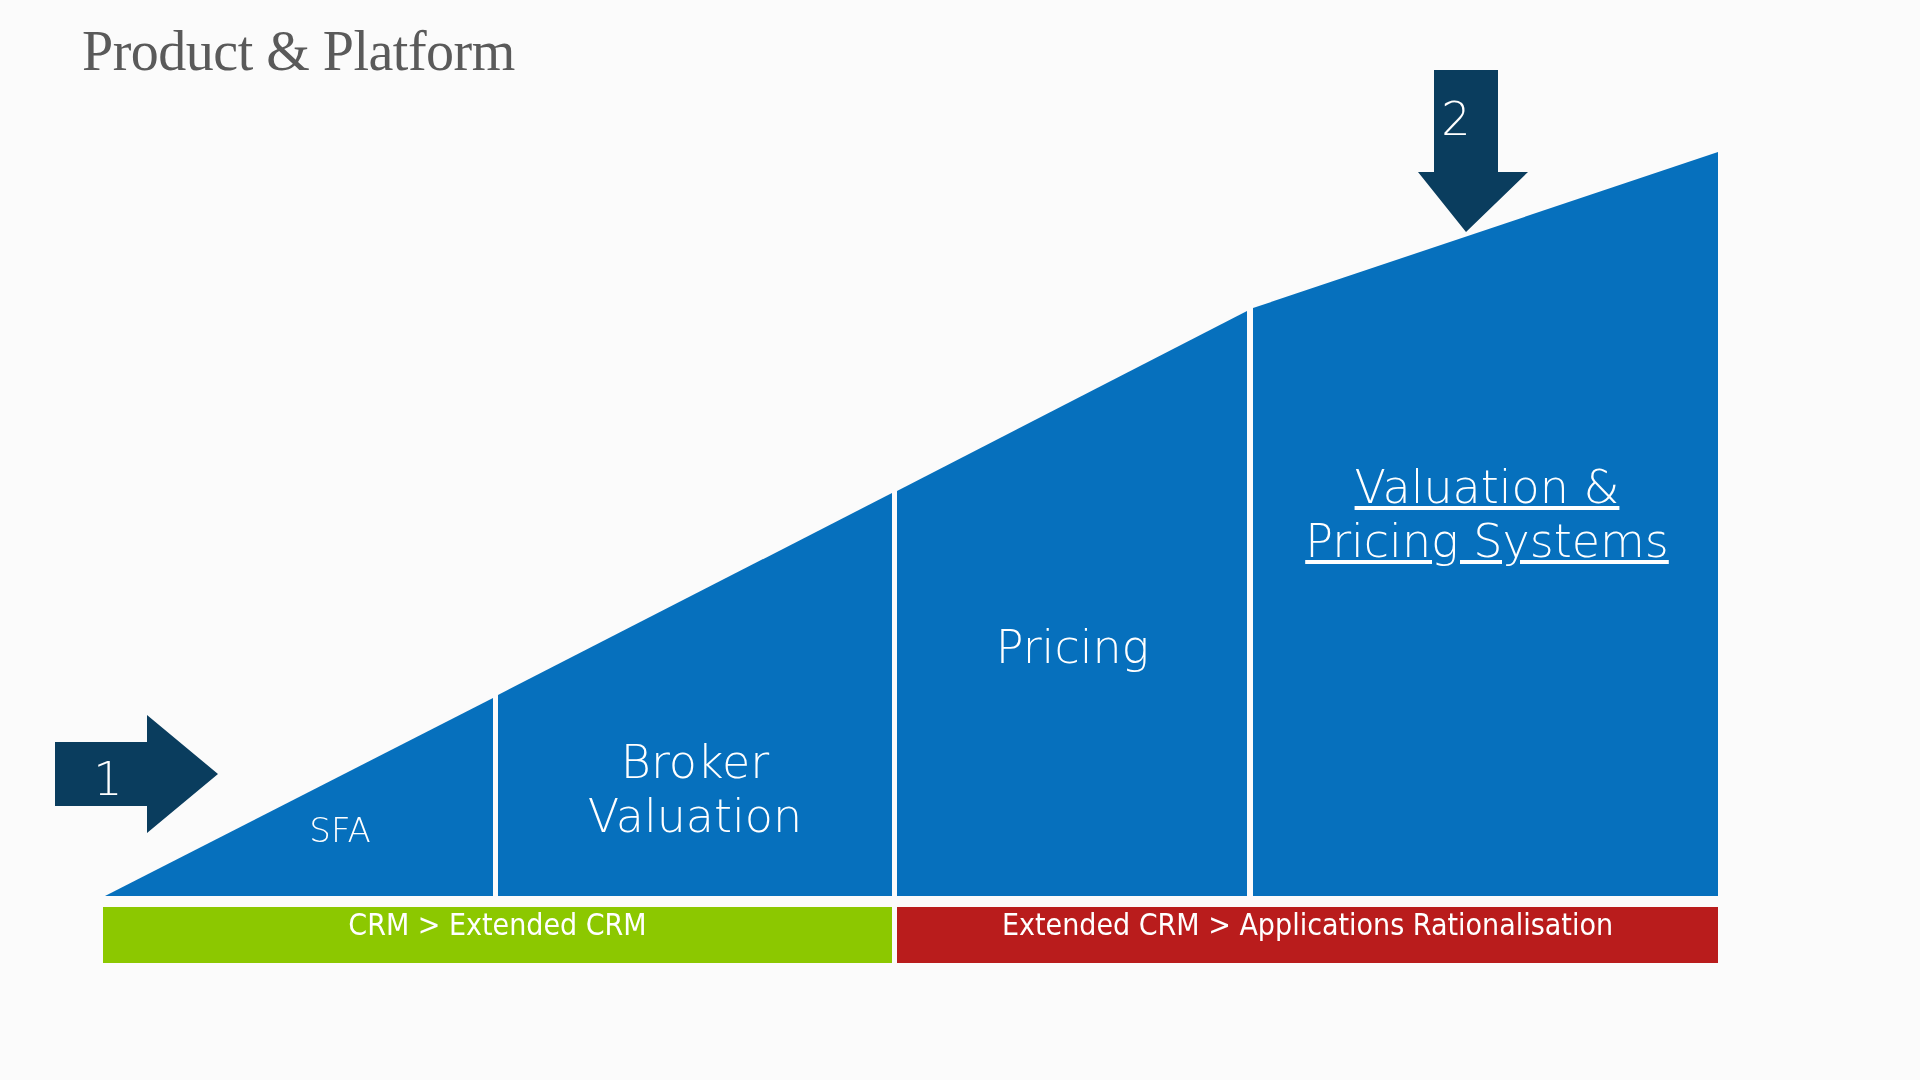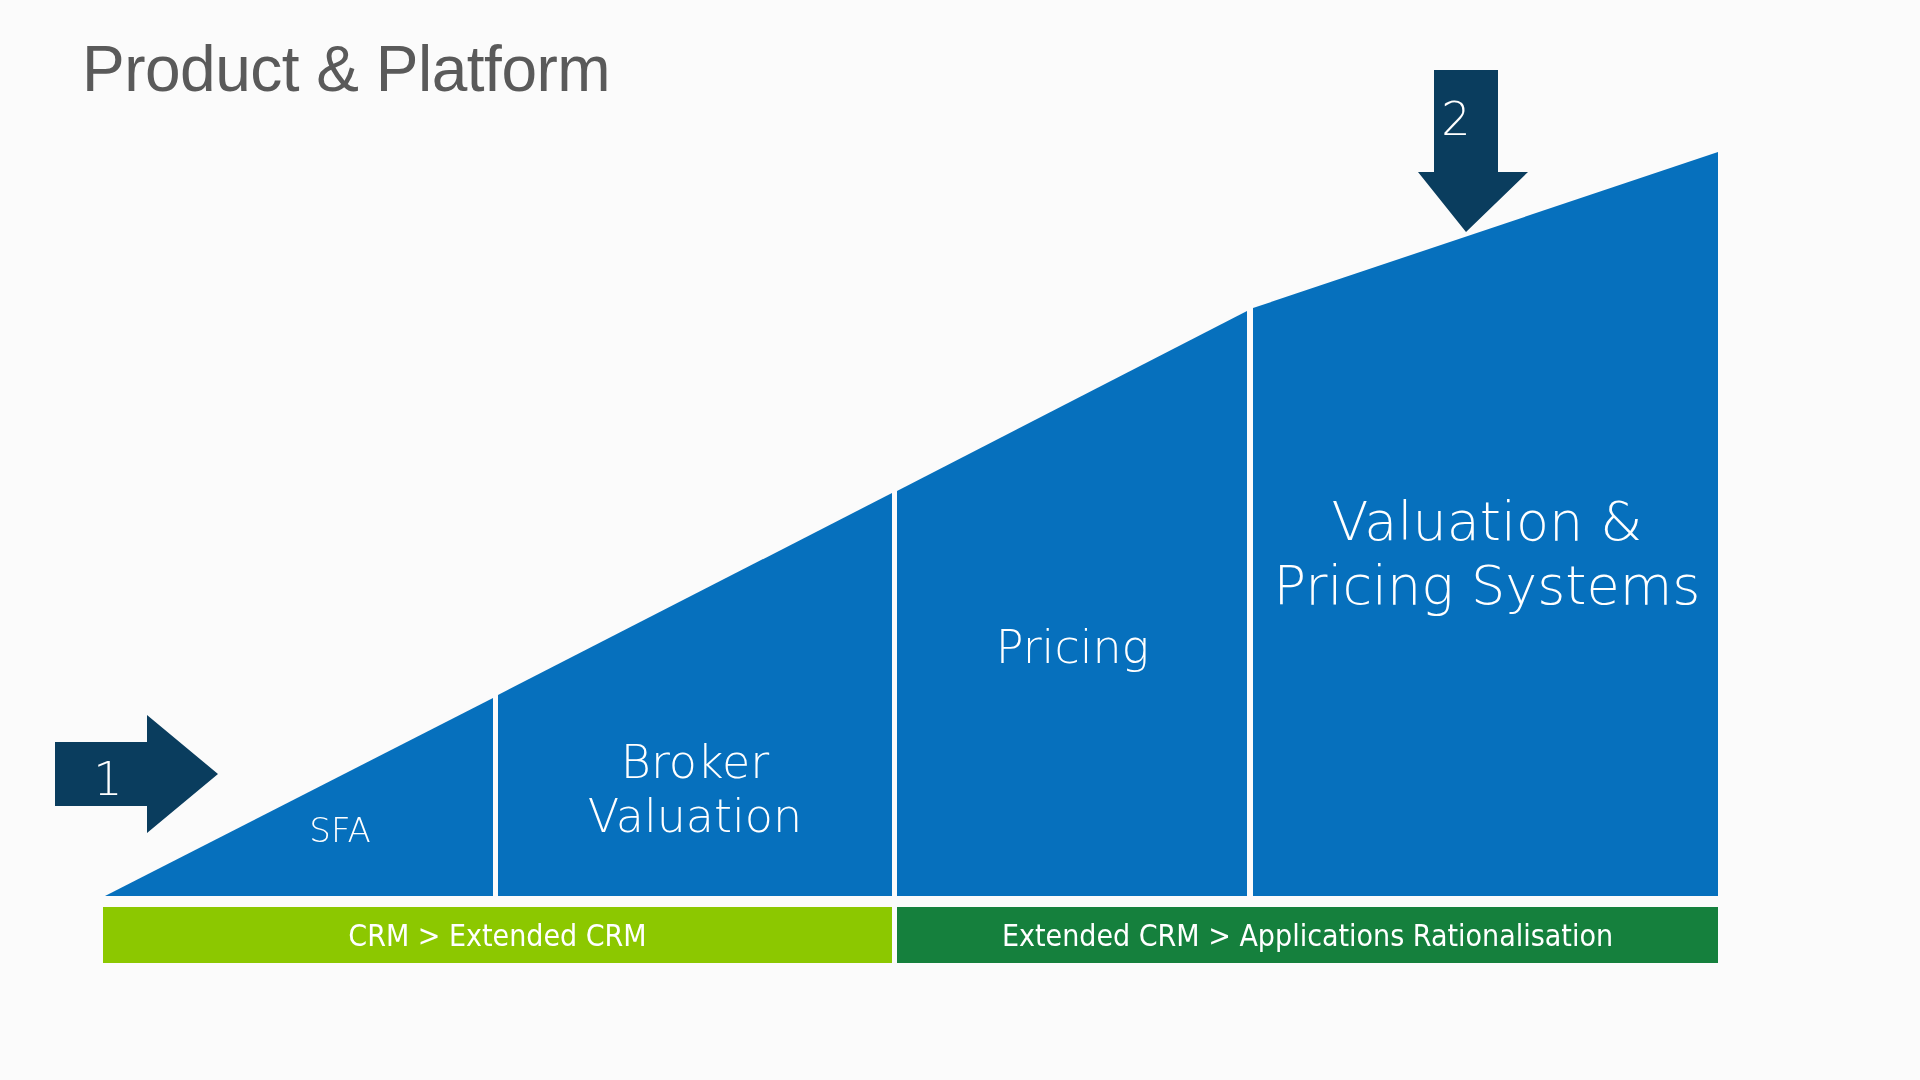--- a/index.html
+++ b/index.html
@@ -14,27 +14,27 @@
     position: relative;
     width: 1920px;
     height: 1080px;
     background: #fbfbfb;
     overflow: hidden;
   }
   
   #slide-title {
     position: absolute;
     left: 82px;
-    top: 36px;
-    font-size: 64px;
+    top: 22px;
+    font-size: 56px;
     line-height: 1.05;
     font-weight: 300;
     letter-spacing: -0.5px;
     color: #5a5a5a;
-    font-family: Liberation Sans, sans-serif;
+    font-family: Liberation Serif, serif;
     font-stretch: condensed;
     white-space: nowrap;
   }
   
   #ramp {
     position: absolute;
     left: 0;
     top: 0;
     width: 1920px;
     height: 1080px;
@@ -65,31 +65,32 @@
     font-size: 46px;
   }
   #label-claims {
     left: 900px;
     top: 620px;
     width: 345px;
     font-size: 46px;
   }
   #label-valuation {
     left: 1258px;
-    top: 490px;
+    top: 460px;
     width: 458px;
-    font-size: 54px;
+    font-size: 46px;
+    text-decoration: underline;
   }
   
   .phase-bar {
     position: absolute;
     top: 907px;
     height: 56px;
     display: flex;
-    align-items: center;
+    align-items: flex-start;
     justify-content: center;
     color: #ffffff;
     font-family: "DejaVu Sans", sans-serif;
     font-weight: 400;
     font-stretch: condensed;
     font-size: 30px;
     white-space: nowrap;
   }
   #phase-bar-1 {
     left: 103px;
@@ -139,21 +140,21 @@
   <div class="seg-label" id="label-sfa">SFA</div>
   <div class="seg-label" id="label-broker">Broker
 Valuation</div>
   <div class="seg-label" id="label-claims">Pricing</div>
   <div class="seg-label" id="label-valuation">Valuation &amp;
 Pricing Systems</div>
 
   <div class="phase-bar" id="phase-bar-1" style="background:#8cc800">
     <span>CRM &gt; Extended CRM</span>
   </div>
-  <div class="phase-bar" id="phase-bar-2" style="background:#15803d">
+  <div class="phase-bar" id="phase-bar-2" style="background:#b91c1c">
     <span>Extended CRM &gt; Applications Rationalisation</span>
   </div>
 
   <div class="step-arrow" id="step-arrow-1">
     <svg width="172" height="124" viewBox="0 0 172 124">
       <polygon fill="#0a3d5e" points="0,30 92,30 92,3 163,62 92,121 92,94 0,94"></polygon>
     </svg>
     <span class="step-number">1</span>
   </div>
 

